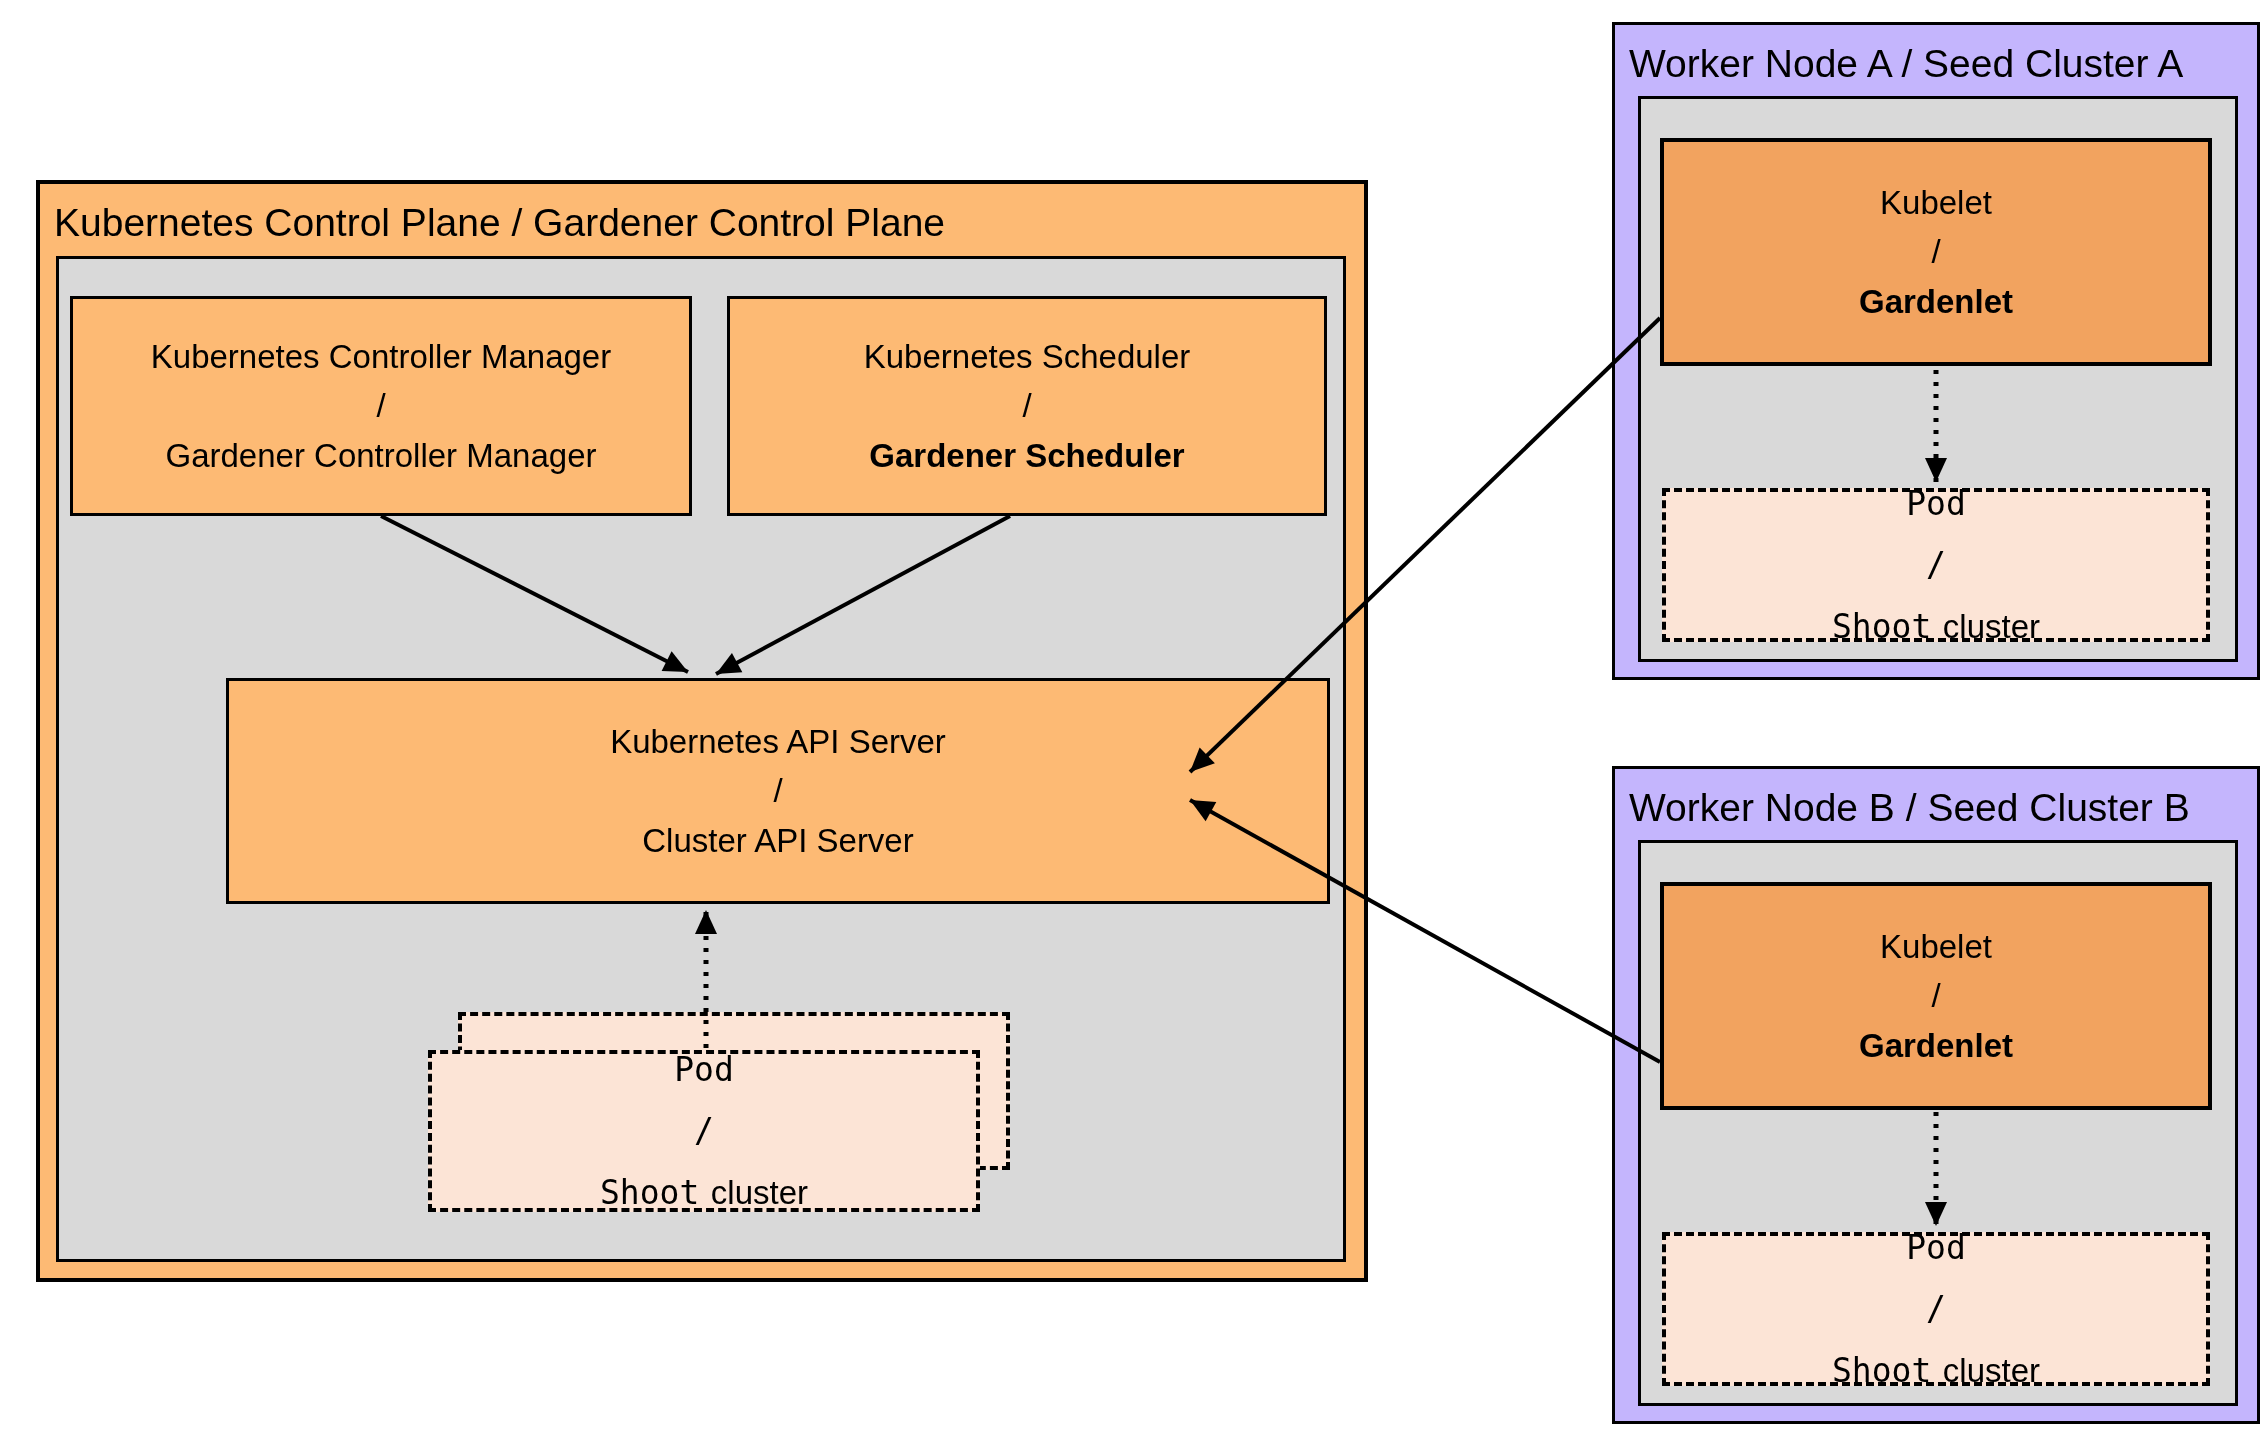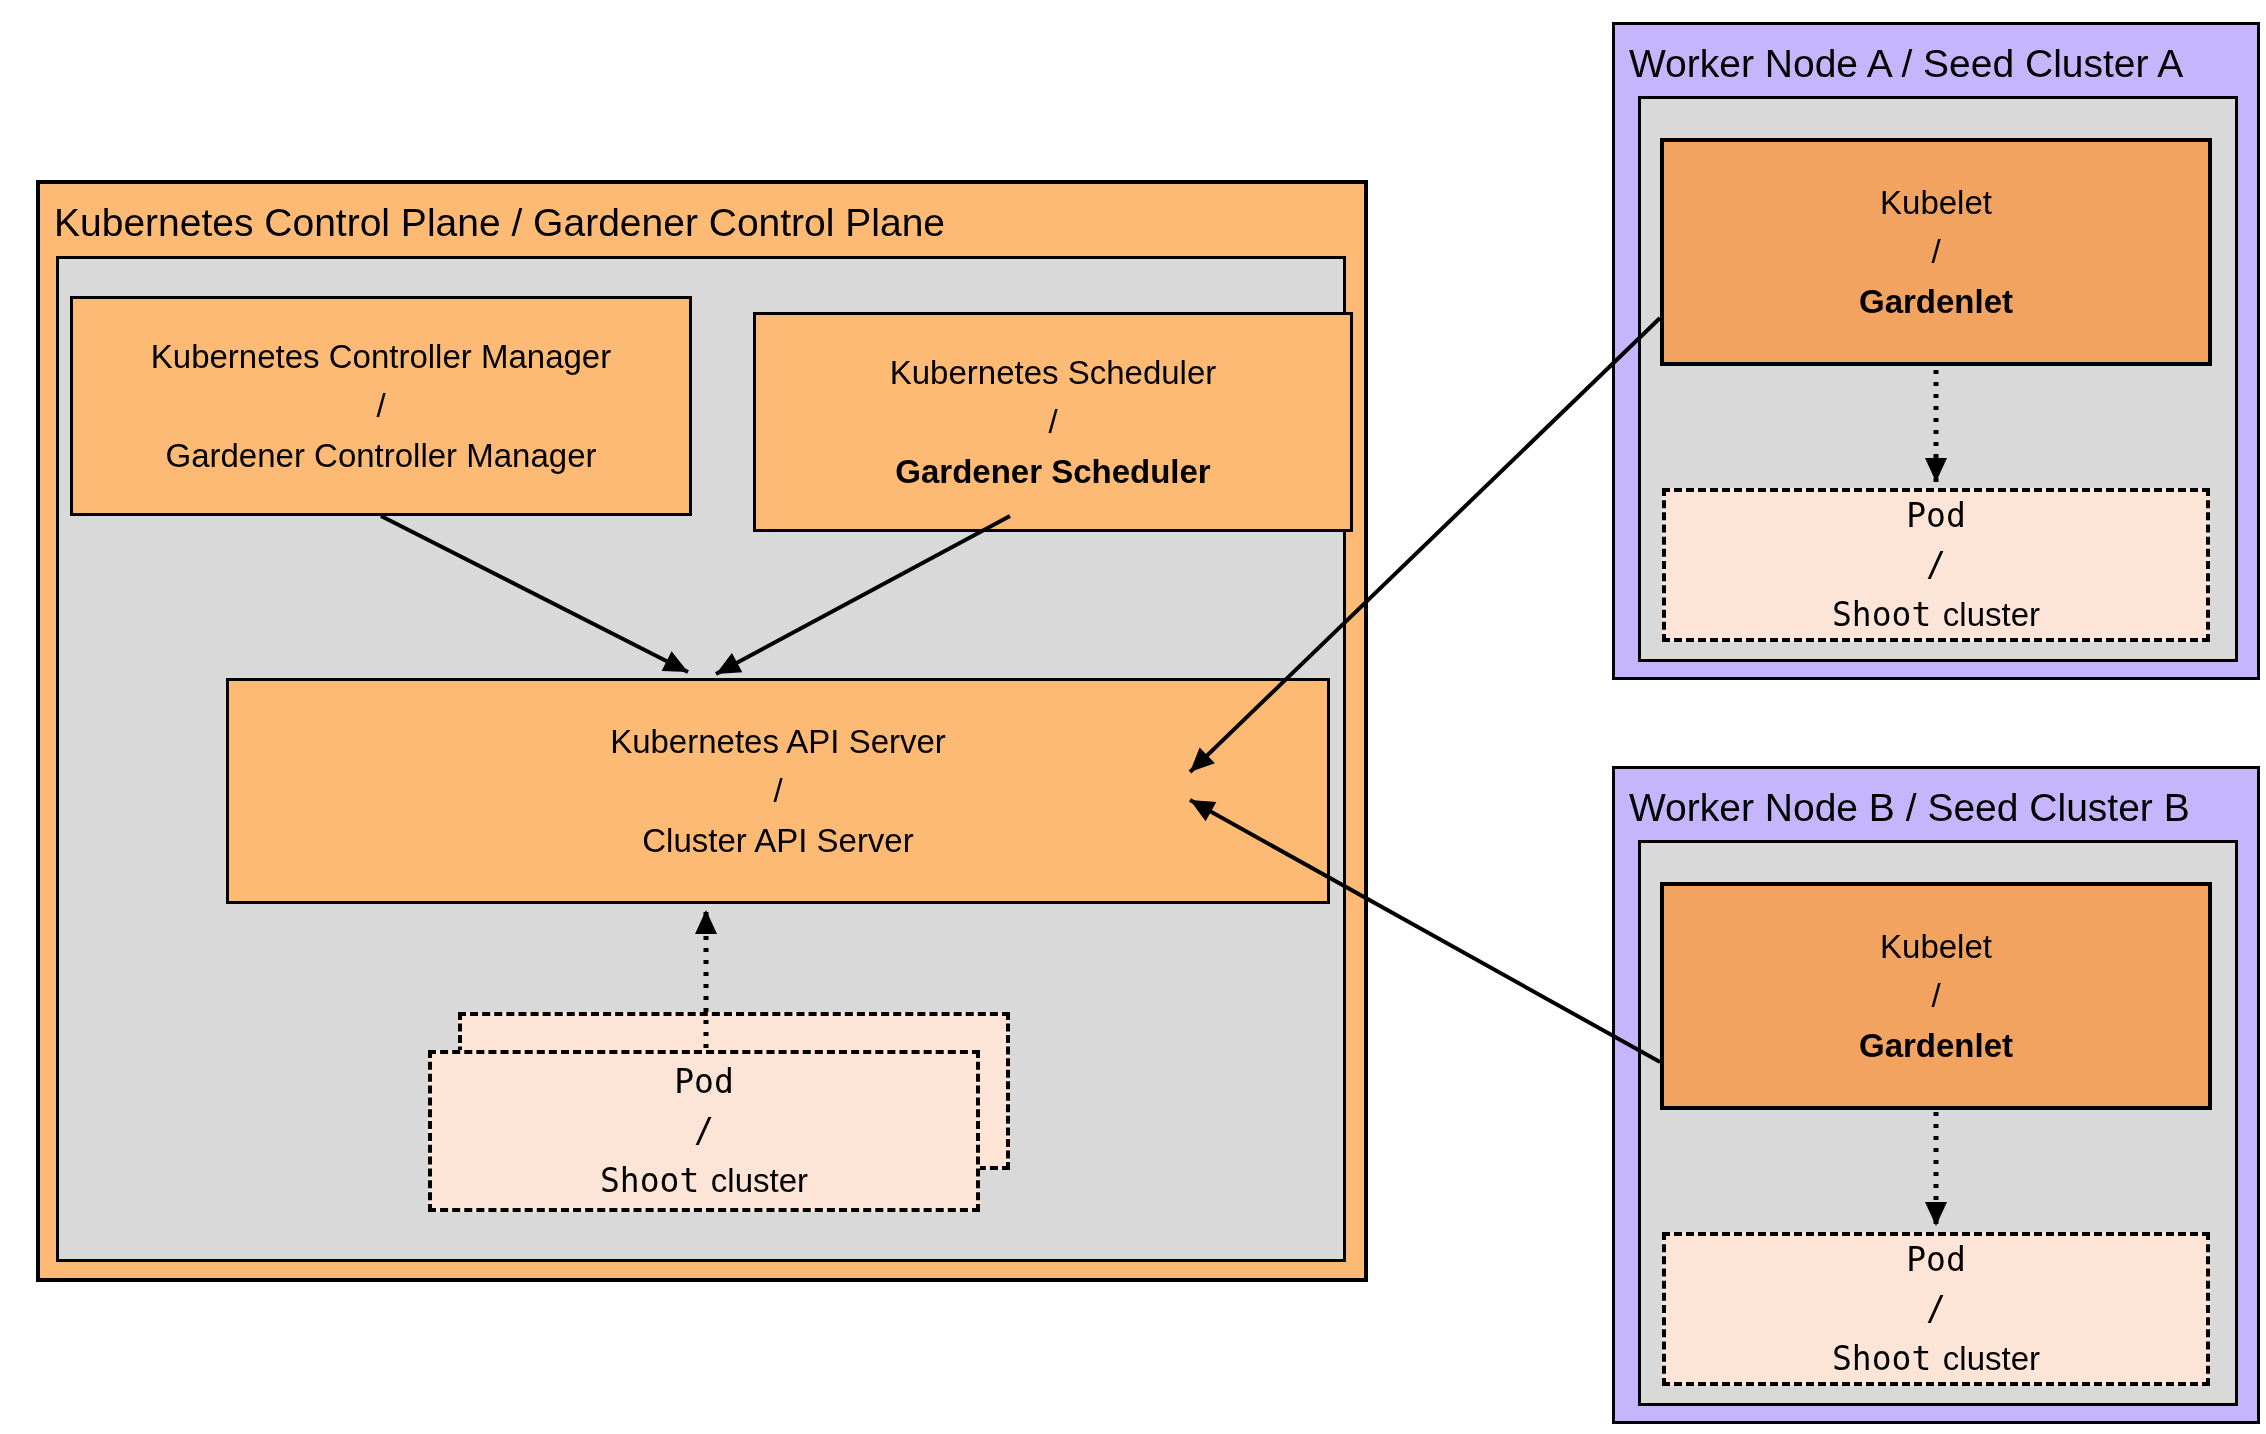--- a/index.html
+++ b/index.html
@@ -18,21 +18,21 @@
   .panel {
     position:absolute;
     border:3px solid #000;
   }
   .green-fill  { background:#fdba74; }
   .gray-fill   { background:#d9d9d9; }
   .blue-fill   { background:#c4b5fd; }
   .peach-fill  { background:#fce4d6; }
   .orange-fill { background:#f2a35f; }
   .thick { border-width:4px; }
-  .dashed { border:4px dashed #000; }
+  .dashed { border:4px dashed #000;gap:12px; }
   .panel-title {
     position:absolute;
     left:14px;
     top:16px;
     font-size:39px;
     line-height:1.2;
     white-space:nowrap;
   }
   .node {
     position:absolute;
@@ -70,21 +70,21 @@
     <div class="panel-title">Kubernetes Control Plane / Gardener Control Plane</div>
 
     <div class="panel gray-fill" style="left:16px; top:72px; width:1290px; height:1006px;">
 
       <div class="node panel green-fill" style="left:11px; top:37px; width:622px; height:220px;">
         <div class="line">Kubernetes Controller Manager</div>
         <div class="line">/</div>
         <div class="line">Gardener Controller Manager</div>
       </div>
 
-      <div class="node panel green-fill" style="left:694px; top:37px; width:600px; height:220px;margin-top:16px;">
+      <div class="node panel green-fill" style="left:668px; top:37px; width:600px; height:220px;">
         <div class="line">Kubernetes Scheduler</div>
         <div class="line">/</div>
         <div class="line bold">Gardener Scheduler</div>
       </div>
 
       <div class="node panel green-fill" style="left:167px; top:419px; width:1104px; height:226px;">
         <div class="line">Kubernetes API Server</div>
         <div class="line">/</div>
         <div class="line">Cluster API Server</div>
       </div>

